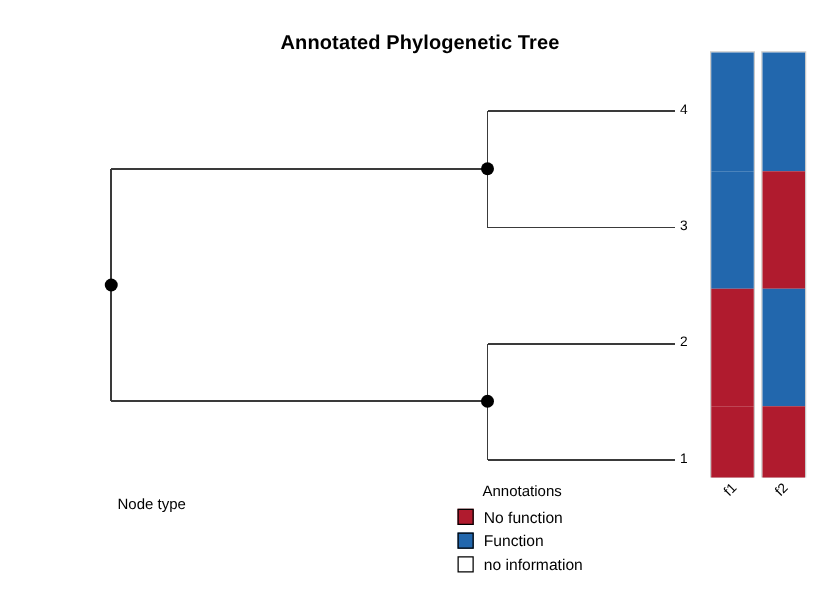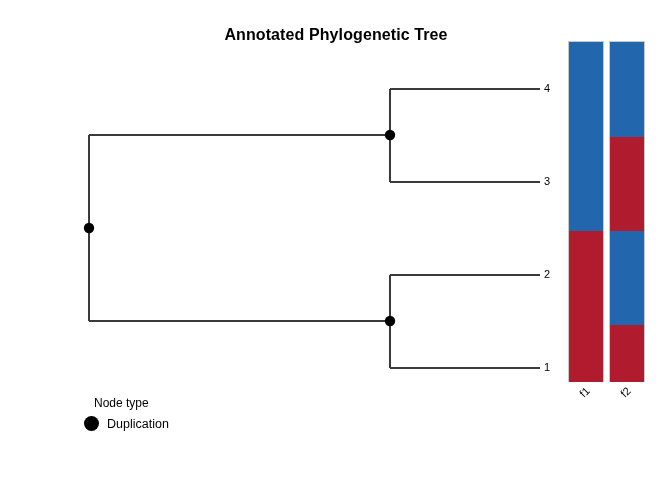--- a/index.html
+++ b/index.html
@@ -125,20 +125,31 @@
         <div class="hm-cell" title="Function" style="top: 0px; height: 95px; background: rgb(34, 103, 173);"></div>
         <div class="hm-cell" title="No function" style="top: 95px; height: 94px; background: rgb(176, 27, 46);"></div>
         <div class="hm-cell" title="Function" style="top: 189px; height: 94px; background: rgb(34, 103, 173);"></div>
         <div class="hm-cell" title="No function" style="top: 283px; height: 57px; background: rgb(176, 27, 46);"></div>
       </div>
       <div class="hm-label" style="left: 50px; top: 350px;">f2</div>
     </div>
 
   <div class="legend" id="legend-node">
     <div class="legend-title">Node type</div>
+  </div>
+
+  <div class="legend" id="legend-ann">
+    <div class="legend-title">Annotations</div>
     <div class="legend-row">
-      <span class="key-circle" style="background: rgb(0, 0, 0);"></span>
-      <span class="lab">Duplication</span>
+      <span class="key-square" style="background: rgb(176, 27, 46);"></span>
+      <span class="lab">No function</span>
+    </div>
+    <div class="legend-row">
+      <span class="key-square" style="background: rgb(34, 103, 173);"></span>
+      <span class="lab">Function</span>
+    </div>
+    <div class="legend-row">
+      <span class="key-square" style="background: rgb(255, 255, 255);"></span>
+      <span class="lab">no information</span>
     </div>
   </div>
-
 
 </div>
 
 </body></html>

